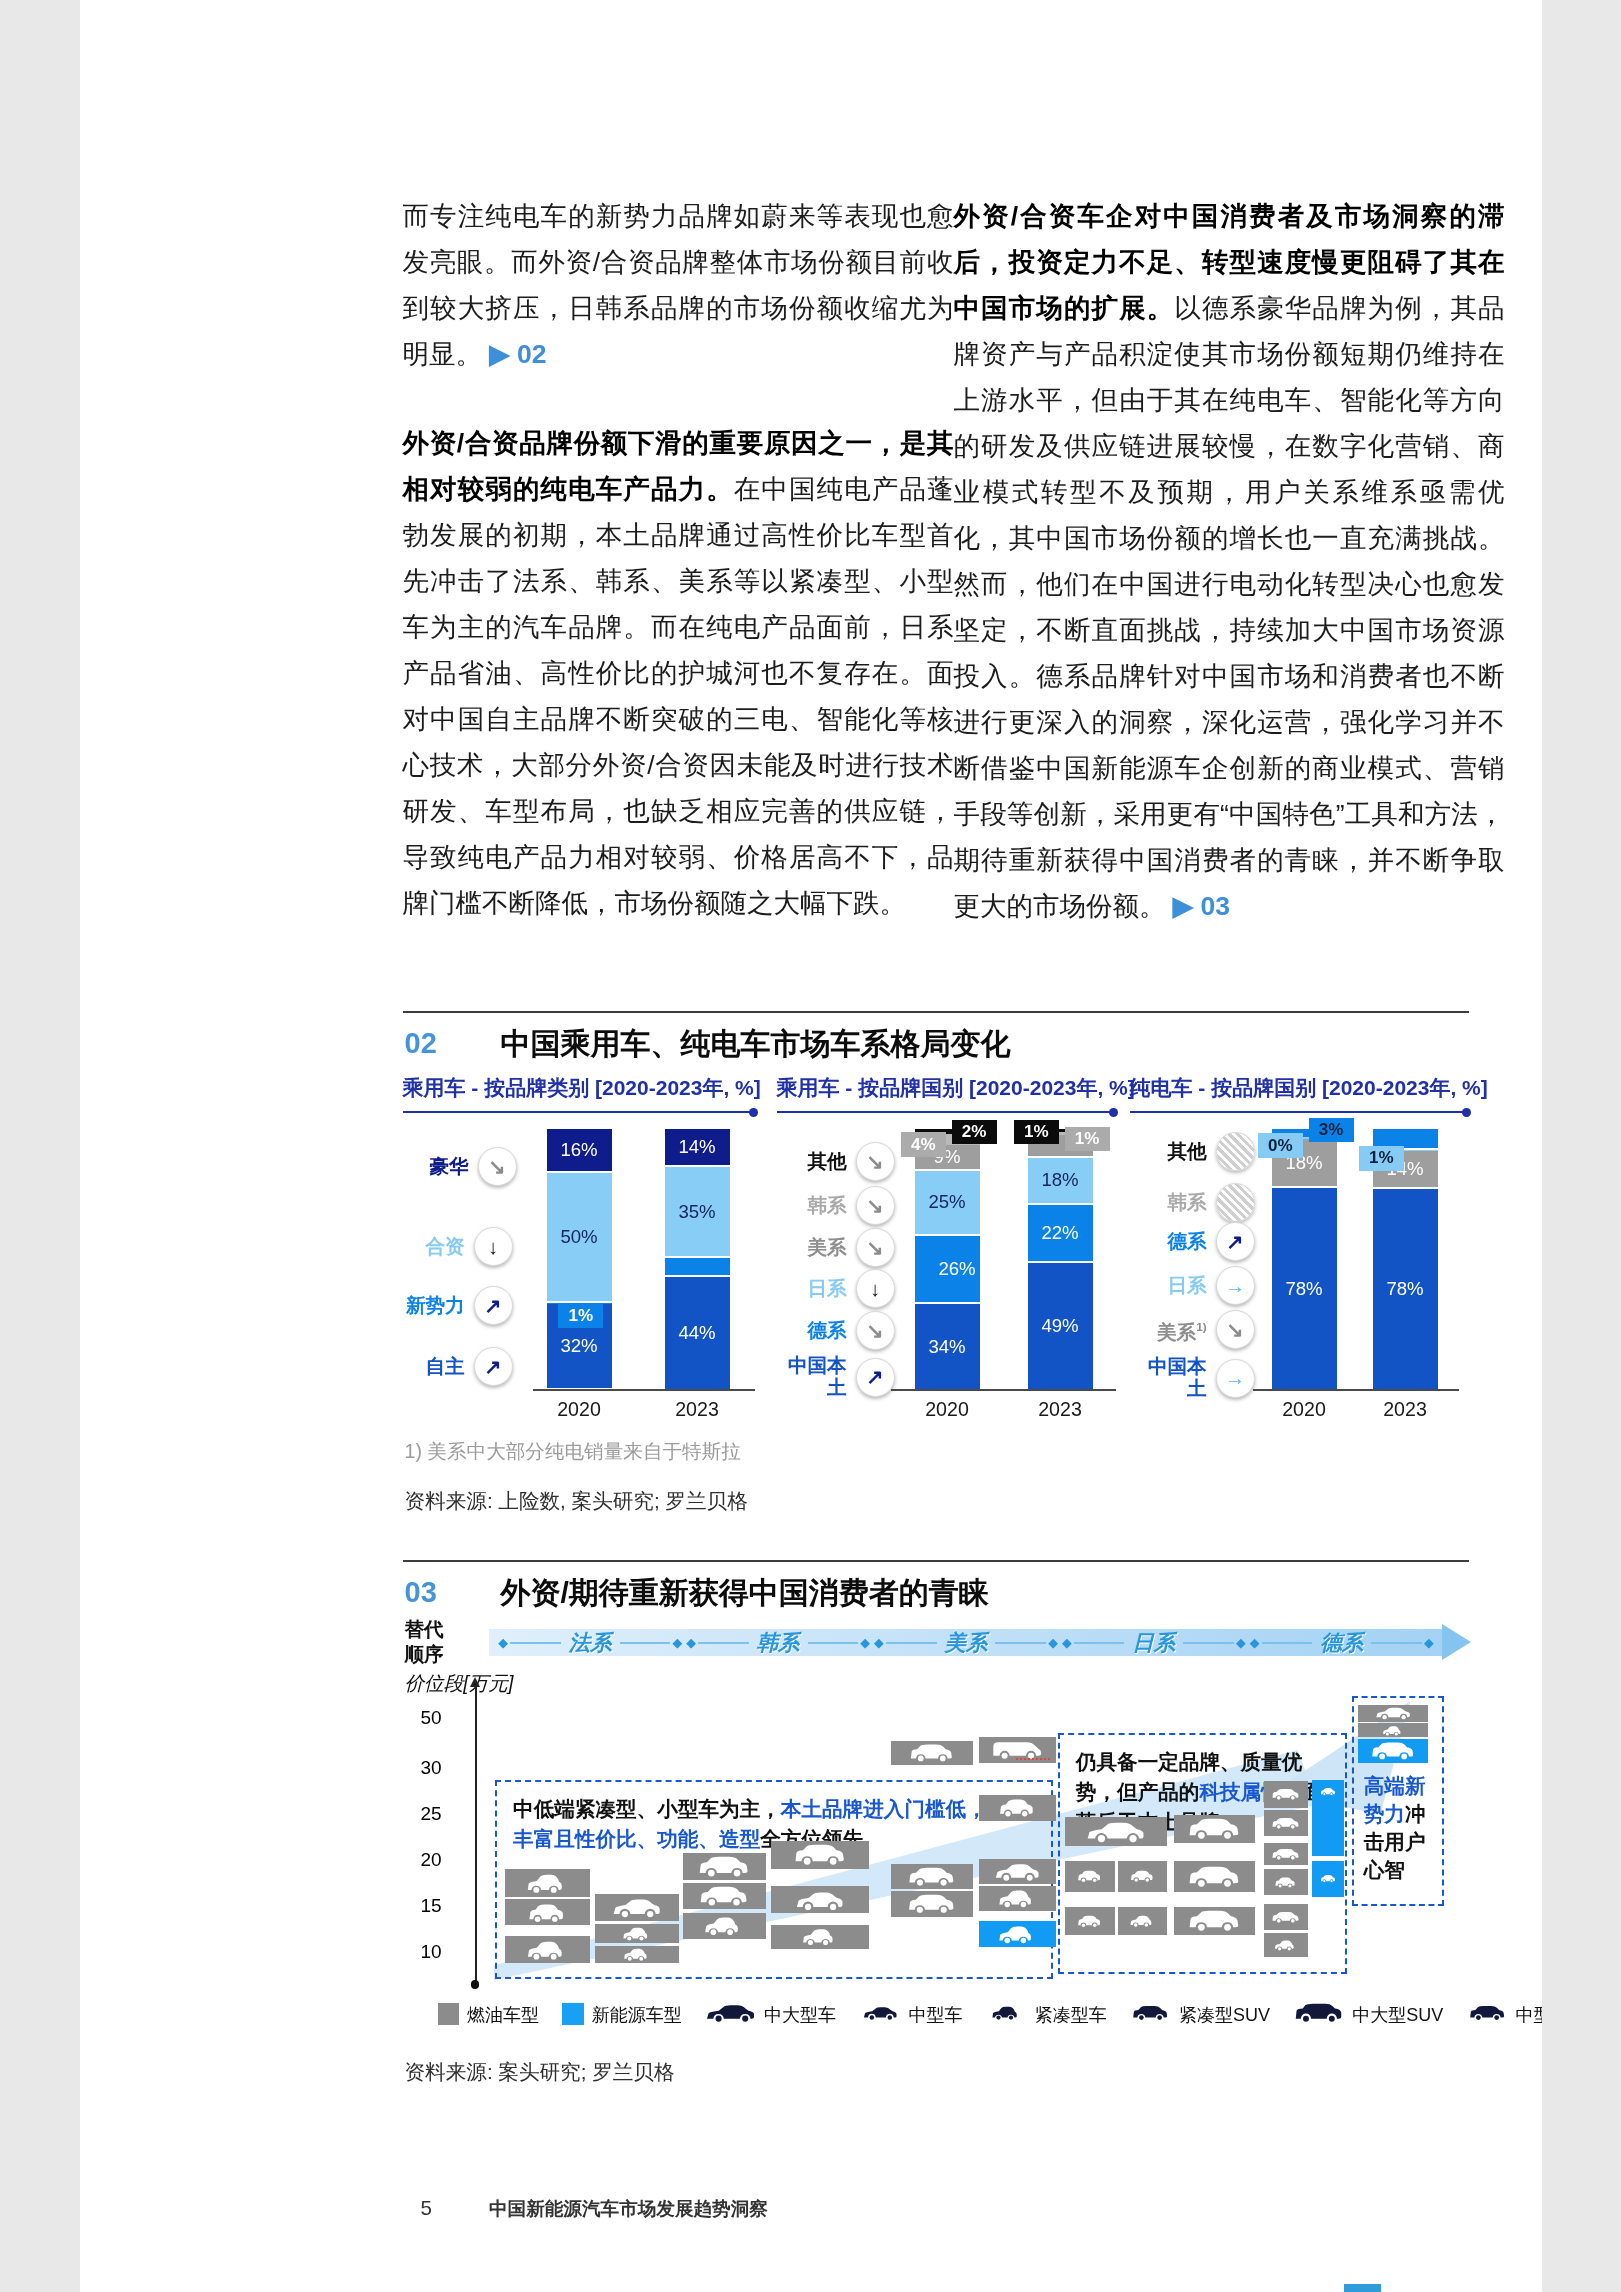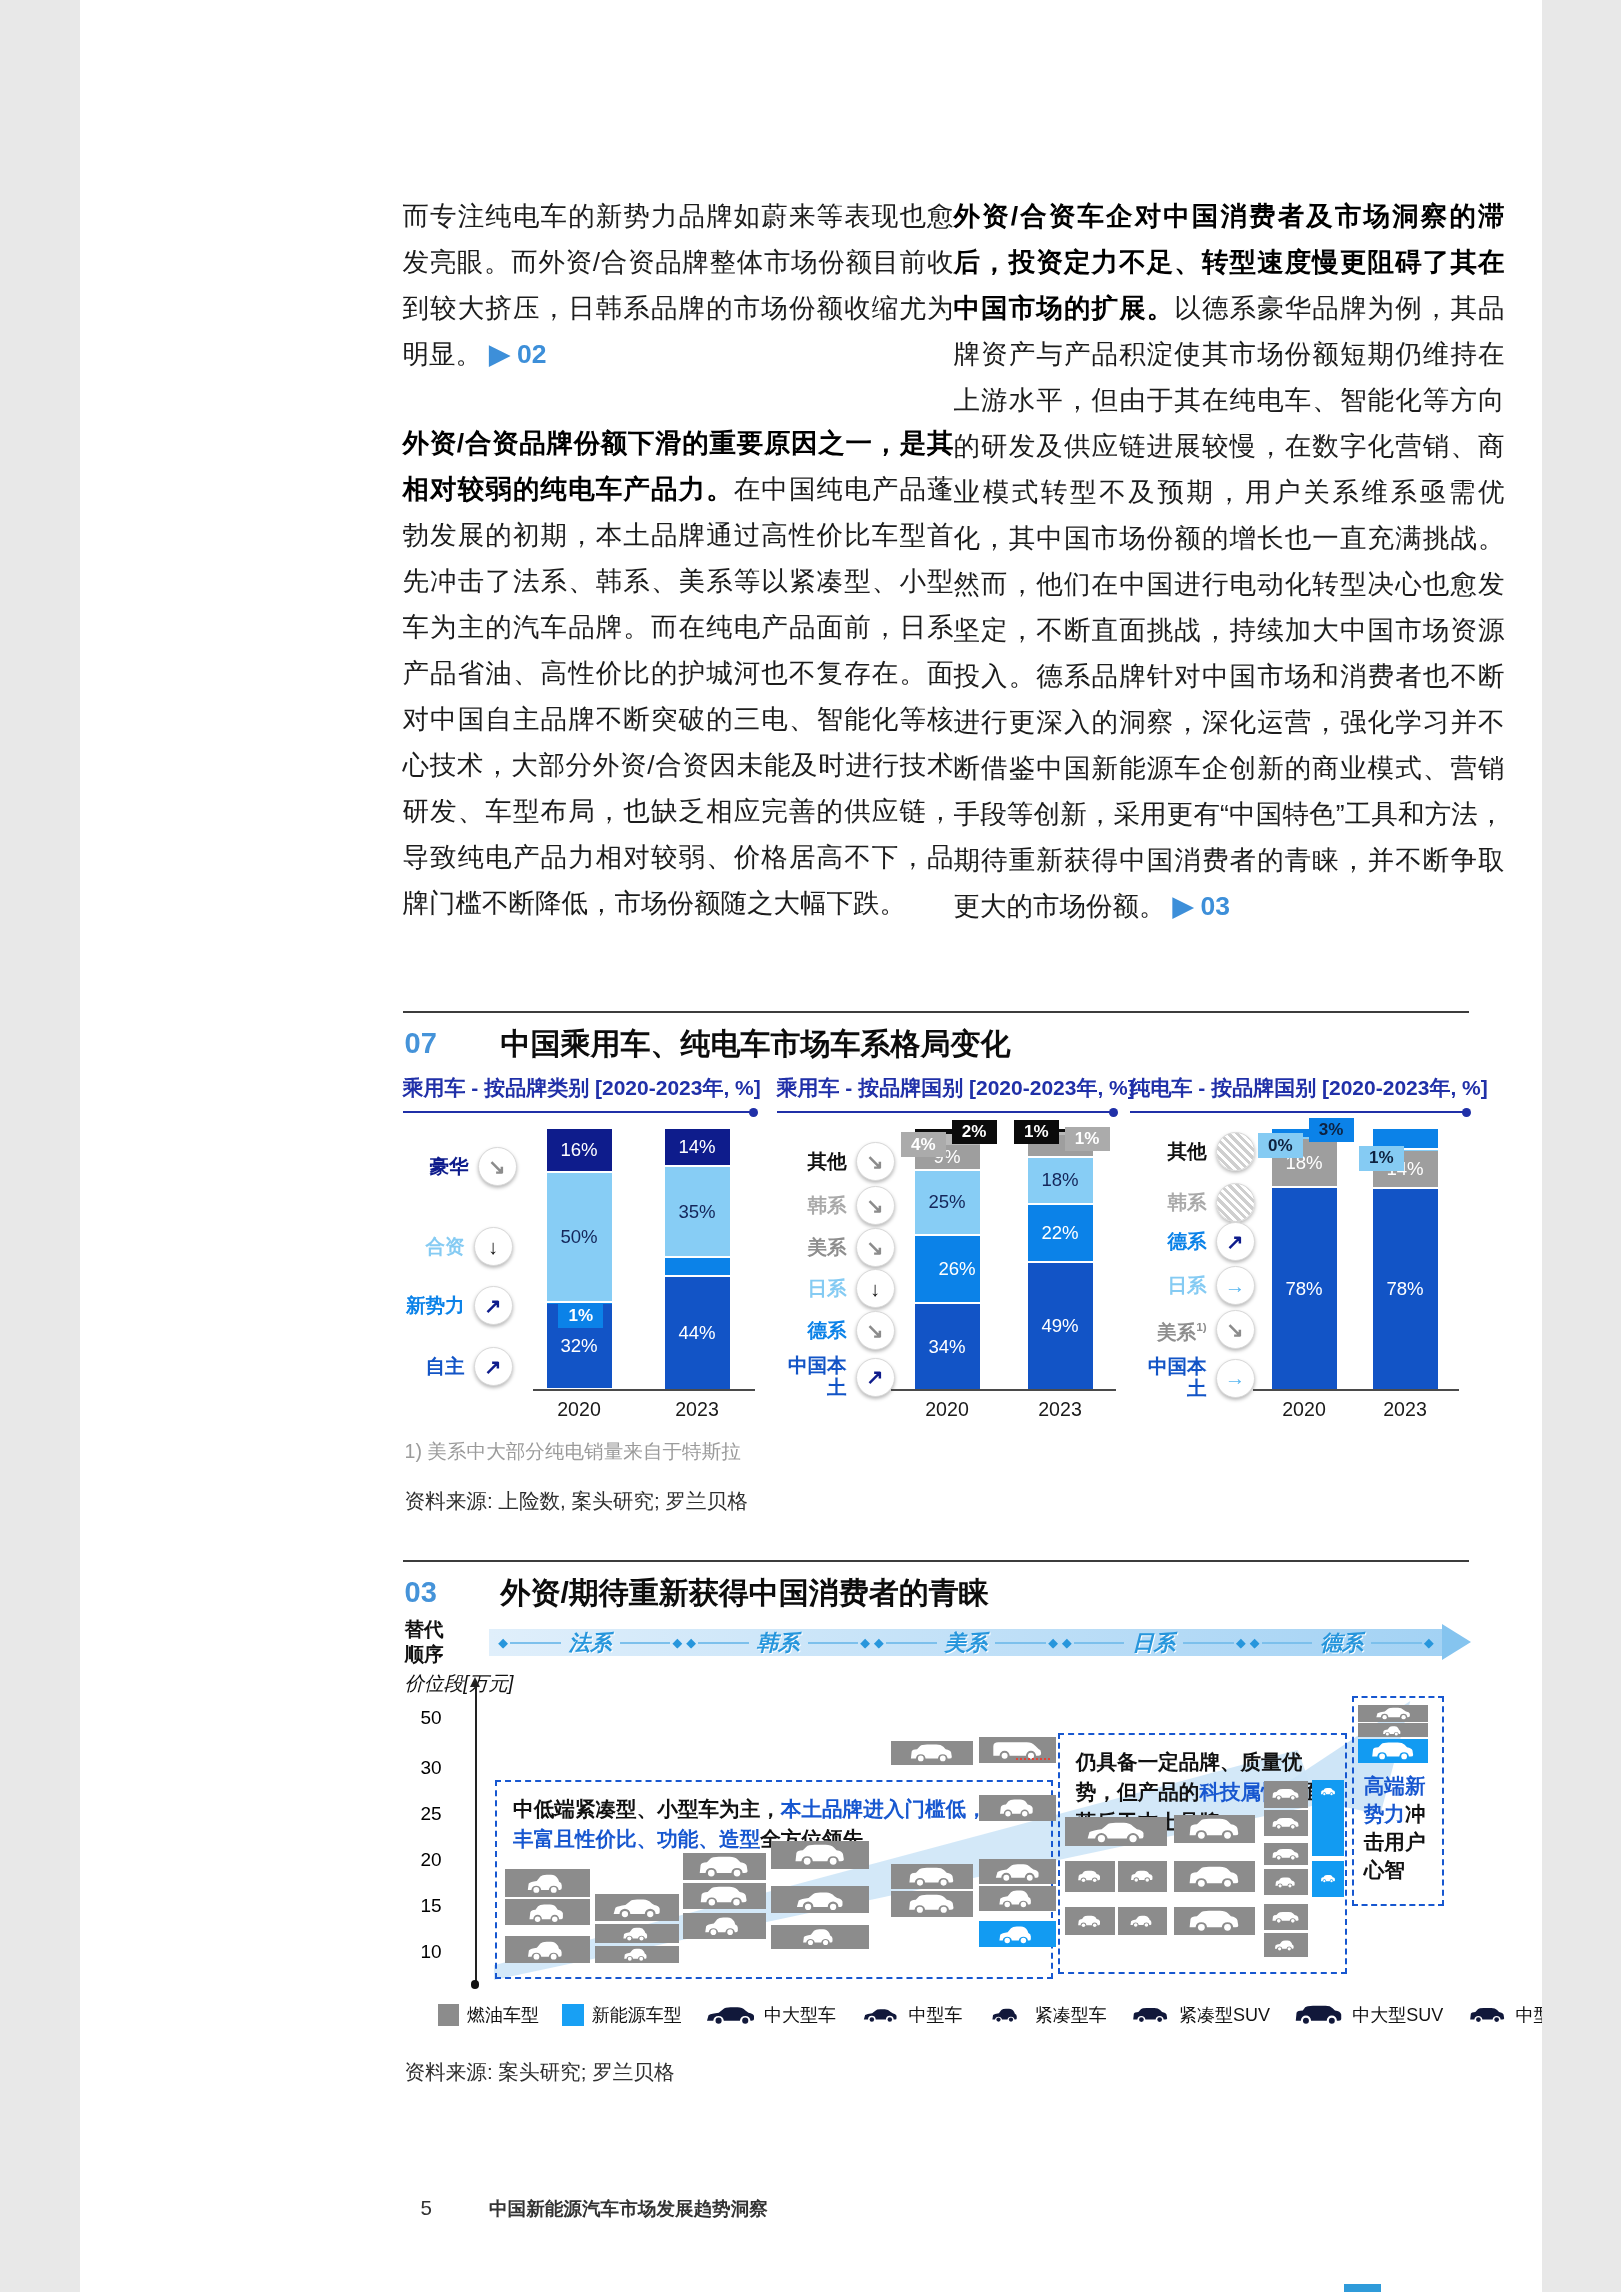--- a/index.html
+++ b/index.html
@@ -68,21 +68,21 @@
            font-size:20.6px;line-height:28px;}
   .car{position:absolute;background:#8c8c8c;display:flex;align-items:center;justify-content:center;
        box-sizing:border-box;}
   .car.nev{background:#129bf2;}
   .car svg{width:72%;max-height:82%;}
   .car.icontop{align-items:flex-start;}
   .car.icontop svg{margin-top:6.9px;max-height:25.5px;}
   .car .sq{position:absolute;right:8%;bottom:10%;width:44%;border-bottom:2.9px dotted #e24438;}
   .f3-legend{position:absolute;left:35px;top:443px;display:flex;align-items:center;gap:23.5px;
              font-size:18px;color:#111;white-space:nowrap;}
-  .f3-legend .item{display:flex;align-items:center;gap:7.8px;}
+  .f3-legend .item{display:flex;align-items:flex-start;gap:7.8px;}
   .f3-legend .swatch{width:21.6px;height:21.6px;}
   .f3-legend svg{height:19.6px;}
   
   .footer{position:absolute;left:341px;top:2196px;display:flex;gap:57px;align-items:baseline;}
   .footer .num{font-size:20.6px;color:#333;}
   .footer .ttl{font-size:18.6px;font-weight:bold;color:#333;}
   .edge-mark{position:absolute;left:1264px;top:2284px;width:37px;height:8.8px;background:#2f9bda;}
 </style>
 </head>
 <body>
@@ -92,21 +92,21 @@
   <div class="art-col" style="left:323px;" id="col1">
       <p><span>而专注纯电车的新势力品牌如蔚来等表现也愈发亮眼。而外资/合资品牌整体市场份额目前收到较大挤压，日韩系品牌的市场份额收缩尤为明显。</span><span class="fig-link"> ▶ 02</span></p>
       <p><span class="b">外资/合资品牌份额下滑的重要原因之一，是其相对较弱的纯电车产品力。</span><span>在中国纯电产品蓬勃发展的初期，本土品牌通过高性价比车型首先冲击了法系、韩系、美系等以紧凑型、小型车为主的汽车品牌。而在纯电产品面前，日系产品省油、高性价比的护城河也不复存在。面对中国自主品牌不断突破的三电、智能化等核心技术，大部分外资/合资因未能及时进行技术研发、车型布局，也缺乏相应完善的供应链，导致纯电产品力相对较弱、价格居高不下，品牌门槛不断降低，市场份额随之大幅下跌。</span></p>
     </div>
   <div class="art-col" style="left:874px;" id="col2">
       <p><span class="b">外资/合资车企对中国消费者及市场洞察的滞后，投资定力不足、转型速度慢更阻碍了其在中国市场的扩展。</span><span>以德系豪华品牌为例，其品牌资产与产品积淀使其市场份额短期仍维持在上游水平，但由于其在纯电车、智能化等方向的研发及供应链进展较慢，在数字化营销、商业模式转型不及预期，用户关系维系亟需优化，其中国市场份额的增长也一直充满挑战。然而，他们在中国进行电动化转型决心也愈发坚定，不断直面挑战，持续加大中国市场资源投入。德系品牌针对中国市场和消费者也不断进行更深入的洞察，深化运营，强化学习并不断借鉴中国新能源车企创新的商业模式、营销手段等创新，采用更有“中国特色”工具和方法，期待重新获得中国消费者的青睐，并不断争取更大的市场份额。</span><span class="fig-link"> ▶ 03</span></p>
     </div>
 
   <div class="sec" style="top:1011px;height:529px;" id="fig2">
     <div class="sec-rule"></div>
-    <div class="sec-num">07</div>
+    <div class="sec-num">02</div>
     <div class="sec-title">中国乘用车、纯电车市场车系格局变化</div>
     <div id="panels">
         <div style="position: absolute; left: 0px; top: 63px; width: 353px;">
           <div class="panel-title" style="width: 353px; box-sizing: border-box;">乘用车 - 按品牌类别 [2020-2023年, %]</div>
           <div class="chart">
             <div class="lrow" style="left: 4px; top: 17.6px; width: 110px; justify-content: flex-end;">
               <span class="llab" style="color: rgb(14, 28, 140);">豪华</span>
               <span class="lcirc" style="color: rgb(140, 140, 140);">↘</span>
             </div>
             <div class="lrow" style="left: 0px; top: 98px; width: 110px;">

